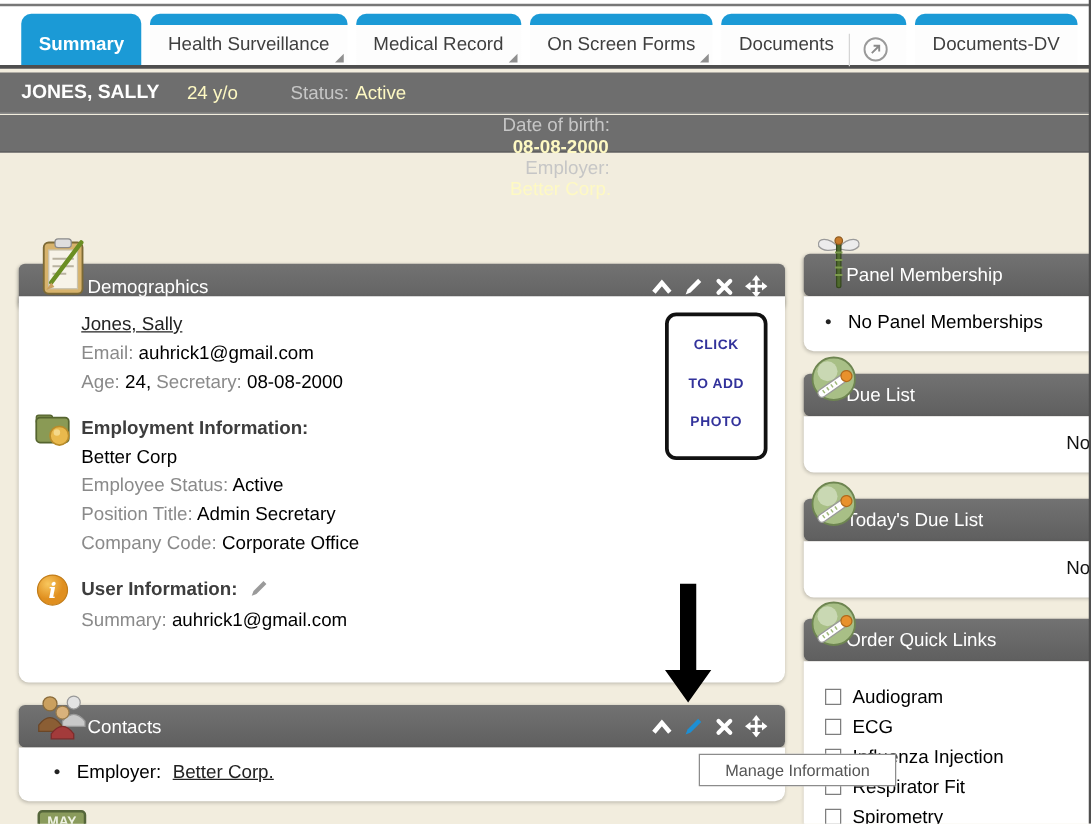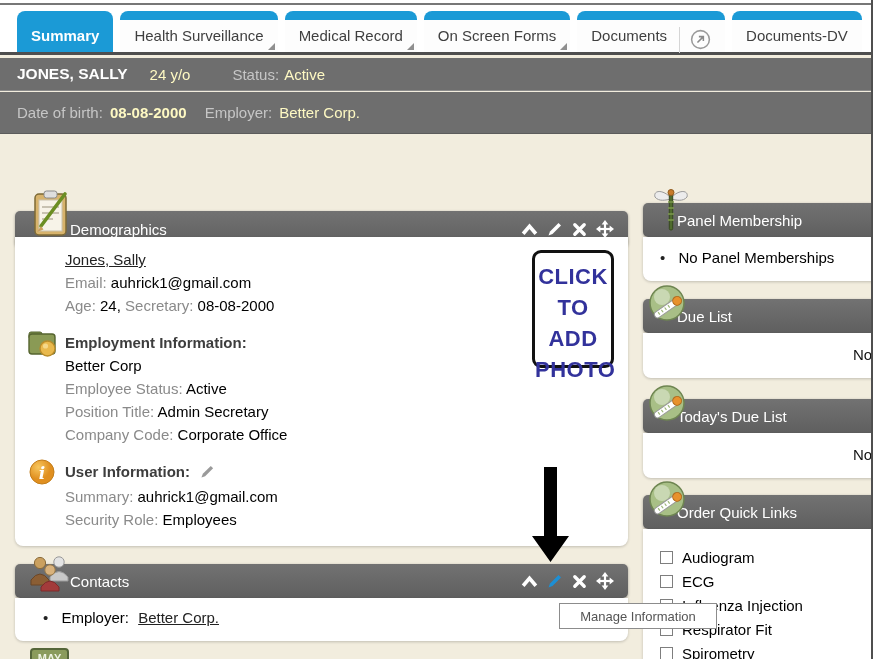--- a/index.html
+++ b/index.html
@@ -21,21 +21,21 @@
     color:#3f3f3f; white-space:nowrap; cursor:pointer; }
   .tab.active { background:#1b9ad6; color:#fff; font-weight:bold; }
   .fold { position:absolute; right:3px; bottom:2px; width:0; height:0;
     border-left:7px solid transparent; border-bottom:7px solid #8f8f8f; }
   .ext-divider { width:1px; height:26px; background:#d5d5d5; margin:8px 10px 0 12px; }
   .ext-icon { margin-top:8px; display:flex; }
   
   .pbar { position:absolute; left:0; width:873px; background:#6e6e6e; color:#fff;
     display:flex; align-items:center; padding-left:17px; }
   .pbar1 { top:58px; height:33px; border-bottom:1px solid #8b8b8b; }
-  .pbar2 { top:92px; height:42px; border-bottom:1px solid #5c5c5c; }
+  .pbar2 { top:92px; height:30px; border-bottom:1px solid #5c5c5c;flex-direction:column; }
   .pbar .lbl { color:#c6c6c6; }
   .pbar .val { color:#fef9c3; }
   .pname { font-weight:bold; font-size:15.5px; }
   
   .panel-header { position:absolute; height:34px; z-index:1;
     background:linear-gradient(to bottom,#727272,#5f5f5f);
     border-radius:5px; color:#fff; display:flex; align-items:center;
     box-shadow:0 1px 3px rgba(0,0,0,.35); }
   .panel-body { position:absolute; background:#fff; z-index:1;
     border-radius:0 0 8px 8px; box-shadow:0 1px 3px rgba(0,0,0,.2); }
@@ -47,21 +47,21 @@
   .ovl-icon { position:absolute; z-index:3; }
   
   .demo-content { padding:11px 0 0 50px; line-height:23px; }
   .lbl-g { color:#8a8a8a; }
   .dark { color:#000000; }
   .name-link, .u-link { color:#222; text-decoration:underline; cursor:pointer; }
   .sec-gap { height:14px; }
   .sec-head { font-weight:bold; color:#3d3d3d; }
   .photo-box { position:absolute; left:517px; top:13px; width:82px; height:118px;
     background:#fff; border:3px solid #111; border-radius:9px;
-    color:#32329b; font-weight:bold; font-size:22px; letter-spacing:.5px;
+    color:#32329b; font-weight:bold; font-size:11px; letter-spacing:.5px;
     text-align:center; line-height:31px; padding-top:8px; cursor:pointer; }
   
   .contacts-line { padding:11px 0 0 28px; }
   .bullet { margin-right:9px; }
   
   .rp-body-text { position:absolute; left:17px; top:12px; }
   .rp-no { position:absolute; left:210px; top:13px; color:#111; }
   .cb-row { display:flex; align-items:center; height:24px; padding-left:17px; }
   .cb { width:13px; height:13px; border:1px solid #7e7e7e; background:#fff;
     margin-right:9px; flex:0 0 auto; cursor:pointer; }
@@ -203,24 +203,20 @@
     <div class="sec-gap"></div>
     <div>
       <span class="sec-head">User Information:</span>
       <span style="display:inline-block;vertical-align:-2px;margin-left:6px"><svg width="15" height="15" viewBox="0 0 16 16">
             <path d="M1.5 14.5 L3 10.5 L11.5 2 L14 4.5 L5.5 13 Z" fill="#9a9a9a"></path>
           </svg></span>
     </div>
     <div>
       <span class="lbl-g">Summary:</span>
       <span class="dark">auhrick1@gmail.com</span>
-    </div>
-    <div>
-      <span class="lbl-g">Security Role:</span>
-      <span class="dark">Employees</span>
     </div>
   </div>
   <span class="ovl-icon" style="left:12px;top:91px">
     <svg width="30" height="30" viewBox="0 0 30 30">
       <rect x="2" y="4" width="13" height="7" rx="2" fill="#7d8e4c" stroke="#55642f"></rect>
       <rect x="2" y="6" width="26" height="20" rx="3" fill="#8a9a55" stroke="#55642f" stroke-width="1.4"></rect>
       <circle cx="20.5" cy="20.5" r="7.5" fill="#e9b94d" stroke="#b98c2a" stroke-width="1.4"></circle>
       <circle cx="18.5" cy="18" r="2.6" fill="#f4d88a"></circle>
     </svg>
   </span>

